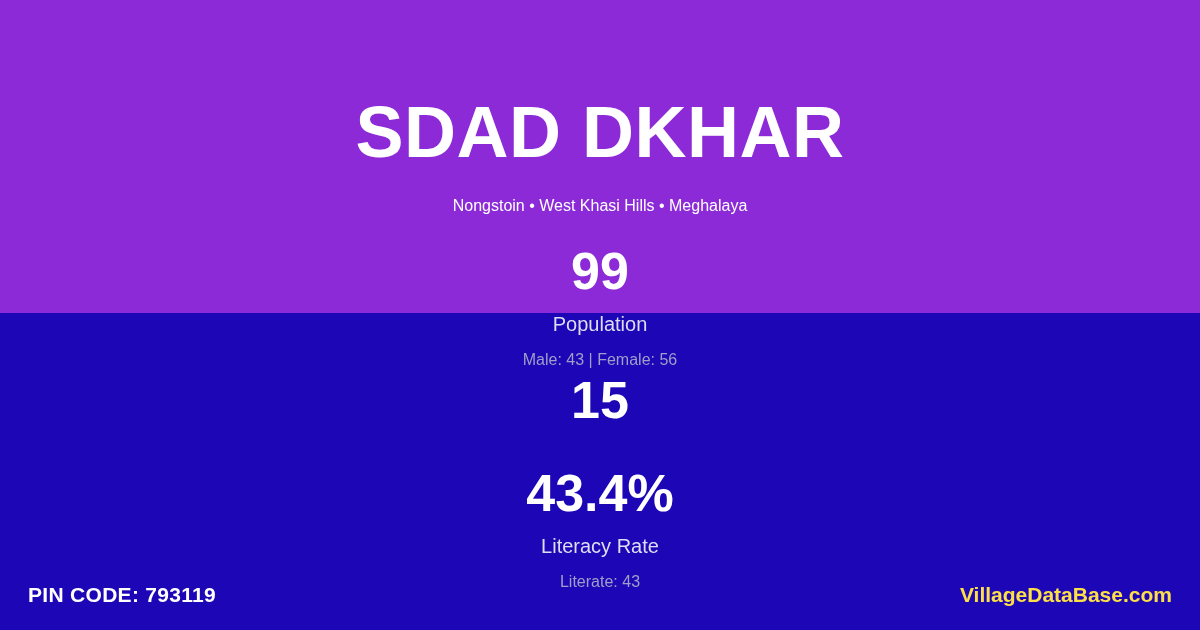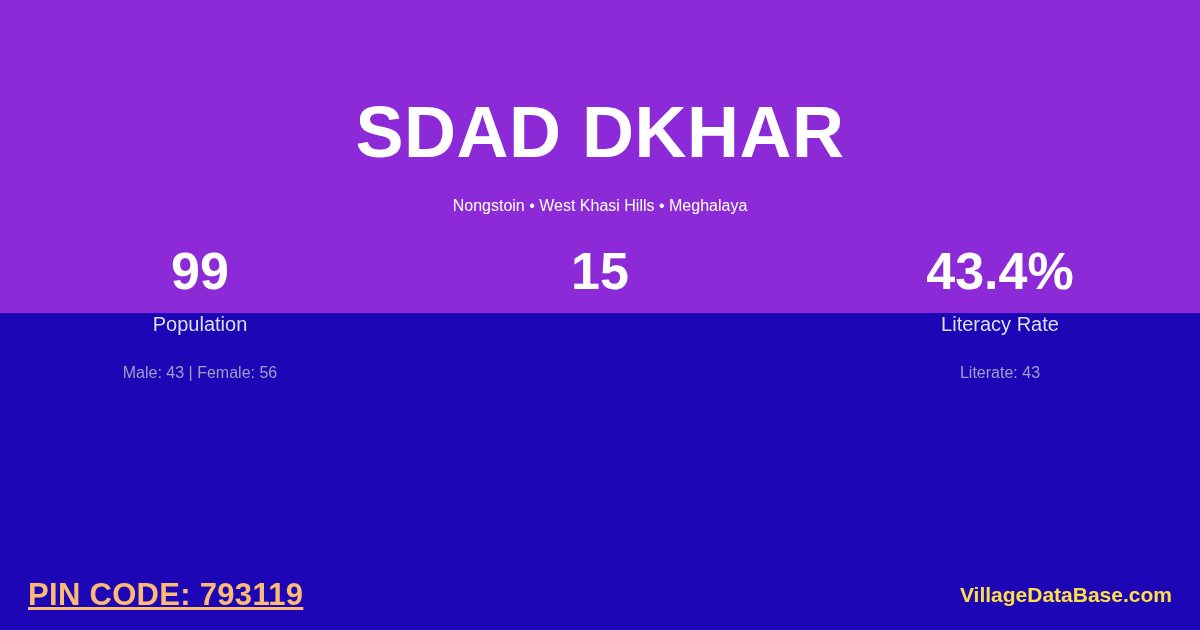--- a/index.html
+++ b/index.html
@@ -56,40 +56,41 @@
     color: #ffffff;
   }
 
   
   .stats-row {
     position: absolute;
     left: 0;
     top: 240px;
     width: 1200px;
     display: flex;
+    flex-direction: column;
   }
   .stat-col {
     flex: 1 1 0;
     text-align: center;
   }
   .stat-value {
     font-size: 52px;
     line-height: 62px;
     font-weight: bold;
     color: #ffffff;
   }
   .stat-label {
     margin-top: 8px;
     font-size: 20px;
     line-height: 28px;
     font-weight: normal;
     color: #dedef2;
   }
   .stat-sub {
-    margin-top: 25px;
+    margin-top: 12px;
     font-size: 16px;
     line-height: 19px;
     font-weight: normal;
     color: #9f9fc9;
     min-height: 19px;
   }
 
   
   .amenities {
     position: absolute;
@@ -113,26 +114,25 @@
     bottom: 0;
     width: 1200px;
     height: 70px;
     display: flex;
     align-items: center;
     justify-content: space-between;
     padding: 0 28px;
     box-sizing: border-box;
   }
   .pin-code {
-    font-size: 31px;
+    font-size: 21px;
     line-height: 28px;
     font-weight: bold;
-    color: #fdba74;
+    color: #ffffff;
     letter-spacing: 0.3px;
-    text-decoration: underline;
   }
   .brand {
     font-size: 21px;
     line-height: 26px;
     font-weight: bold;
     color: #fde047;
   }
 </style>
 </head>
 <body>

